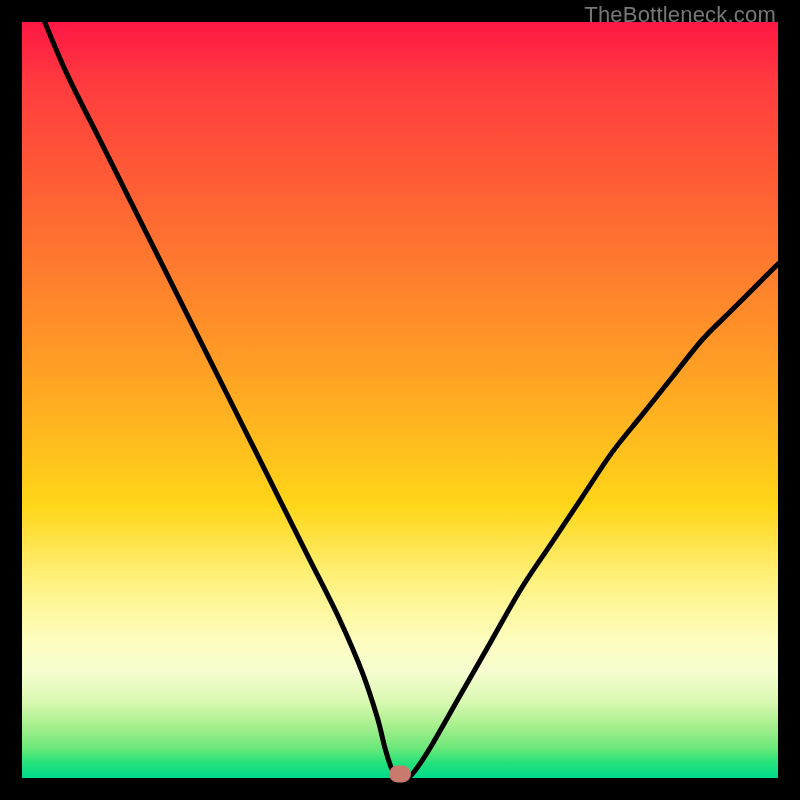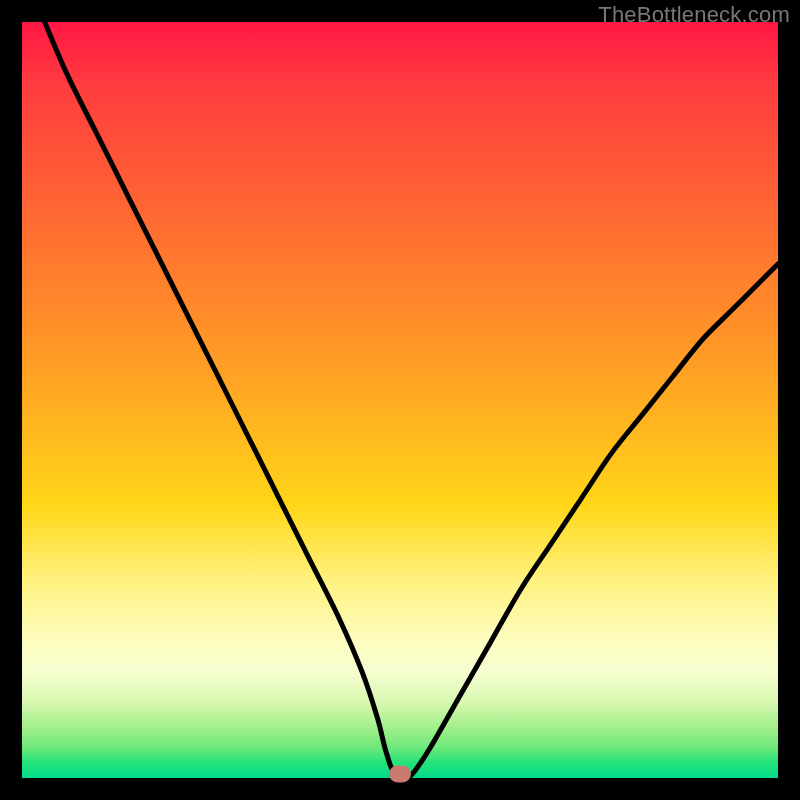--- a/index.html
+++ b/index.html
@@ -38,21 +38,21 @@
       #f6fdd0 86%,
       #d8f8b0 90%,
       #a8f08e 93%,
       #6de87a 96%,
       #25e27a 98%,
       #00db8b 100%);
   }
   .watermark {
     position: absolute;
     top: 2px;
-    right: 10px;
+    right: 24px;
     color: #777;
     font-size: 22px;
     font-weight: 500;
     letter-spacing: 0.2px;
     user-select: none;
   }
   svg.curve {
     position: absolute;
     left: 0;
     top: 0;

